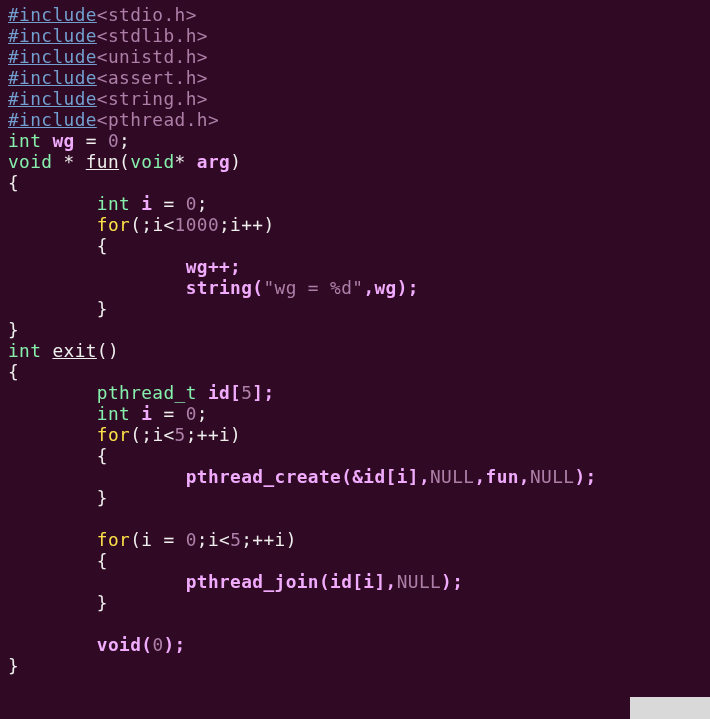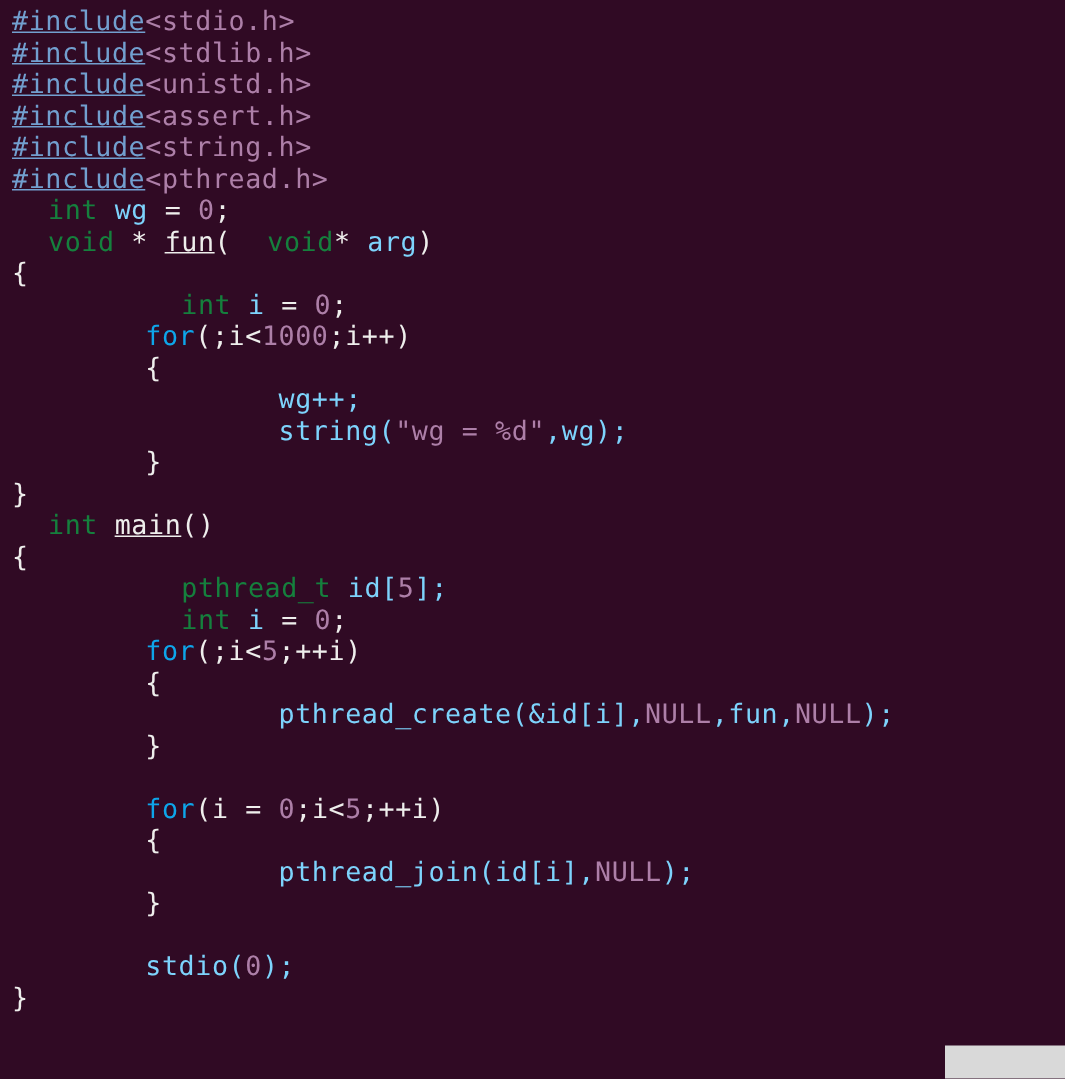--- a/index.html
+++ b/index.html
@@ -15,25 +15,25 @@
     padding: 4px 0 0 8px;
     font-family: "DejaVu Sans Mono", "Ubuntu Mono", Consolas, monospace;
     font-size: 17.8px;
     line-height: 21px;
     letter-spacing: 0.4px;
     white-space: pre;
     color: #eeeeec;
   }
   .tk-preproc   { color: #729fcf; text-decoration: underline; }
   .tk-include   { color: #ad7fa8; text-align: center; }
-  .tk-type      { color: #15803d; margin-left: 24px; }
-  .tk-ident     { color: #7dd3fc; }
+  .tk-type      { color: #86efac; }
+  .tk-ident     { color: #f0abfc; font-weight: bold; }
   .tk-funcname  { color: #eeeeec; text-decoration: underline; }
   .tk-number    { color: #ad7fa8; }
-  .tk-kw        { color: #0ea5e9; }
+  .tk-kw        { color: #fde047; }
   .tk-punct     { color: #eeeeec; }
   .tk-op        { color: #eeeeec; }
   .tk-string    { color: #ad7fa8; }
   .letterbox {
     position: absolute;
     right: 0;
     bottom: 0;
     width: 80px;
     height: 22px;
     background: #d9d9d9;
@@ -51,30 +51,30 @@
 <span><span class="tk-type">int</span><span class="tk-ident"> wg </span><span class="tk-op">= </span><span class="tk-number">0</span><span class="tk-punct">;</span></span>
 <span><span class="tk-type">void</span><span class="tk-punct"> * </span><span class="tk-funcname">fun</span><span class="tk-punct">(</span><span class="tk-type">void</span><span class="tk-punct">* </span><span class="tk-ident">arg</span><span class="tk-punct">)</span></span>
 <span><span class="tk-punct">{</span></span>
 <span><span class="tk-ident">        </span><span class="tk-type">int</span><span class="tk-ident"> i </span><span class="tk-op">= </span><span class="tk-number">0</span><span class="tk-punct">;</span></span>
 <span><span class="tk-ident">        </span><span class="tk-kw">for</span><span class="tk-punct">(;i&lt;</span><span class="tk-number">1000</span><span class="tk-punct">;i++)</span></span>
 <span><span class="tk-ident">        </span><span class="tk-punct">{</span></span>
 <span><span class="tk-ident">                wg++;</span></span>
 <span><span class="tk-ident">                string(</span><span class="tk-string">"wg = %d"</span><span class="tk-ident">,wg);</span></span>
 <span><span class="tk-ident">        </span><span class="tk-punct">}</span></span>
 <span><span class="tk-punct">}</span></span>
-<span><span class="tk-type">int</span><span class="tk-ident"> </span><span class="tk-funcname">main</span><span class="tk-punct">()</span></span>
+<span><span class="tk-type">int</span><span class="tk-ident"> </span><span class="tk-funcname">exit</span><span class="tk-punct">()</span></span>
 <span><span class="tk-punct">{</span></span>
 <span><span class="tk-ident">        </span><span class="tk-type">pthread_t</span><span class="tk-ident"> id[</span><span class="tk-number">5</span><span class="tk-ident">];</span></span>
 <span><span class="tk-ident">        </span><span class="tk-type">int</span><span class="tk-ident"> i </span><span class="tk-op">= </span><span class="tk-number">0</span><span class="tk-punct">;</span></span>
 <span><span class="tk-ident">        </span><span class="tk-kw">for</span><span class="tk-punct">(;i&lt;</span><span class="tk-number">5</span><span class="tk-punct">;++i)</span></span>
 <span><span class="tk-ident">        </span><span class="tk-punct">{</span></span>
 <span><span class="tk-ident">                pthread_create(&amp;id[i],</span><span class="tk-number">NULL</span><span class="tk-ident">,fun,</span><span class="tk-number">NULL</span><span class="tk-ident">);</span></span>
 <span><span class="tk-ident">        </span><span class="tk-punct">}</span></span>
 <span><span class="tk-ident"></span></span>
 <span><span class="tk-ident">        </span><span class="tk-kw">for</span><span class="tk-punct">(i </span><span class="tk-op">= </span><span class="tk-number">0</span><span class="tk-punct">;i&lt;</span><span class="tk-number">5</span><span class="tk-punct">;++i)</span></span>
 <span><span class="tk-ident">        </span><span class="tk-punct">{</span></span>
 <span><span class="tk-ident">                pthread_join(id[i],</span><span class="tk-number">NULL</span><span class="tk-ident">);</span></span>
 <span><span class="tk-ident">        </span><span class="tk-punct">}</span></span>
 <span><span class="tk-ident"></span></span>
-<span><span class="tk-ident">        stdio(</span><span class="tk-number">0</span><span class="tk-ident">);</span></span>
+<span><span class="tk-ident">        void(</span><span class="tk-number">0</span><span class="tk-ident">);</span></span>
 <span><span class="tk-punct">}</span></span>
 </pre>
 <div class="letterbox"></div>
 
 </body></html>

